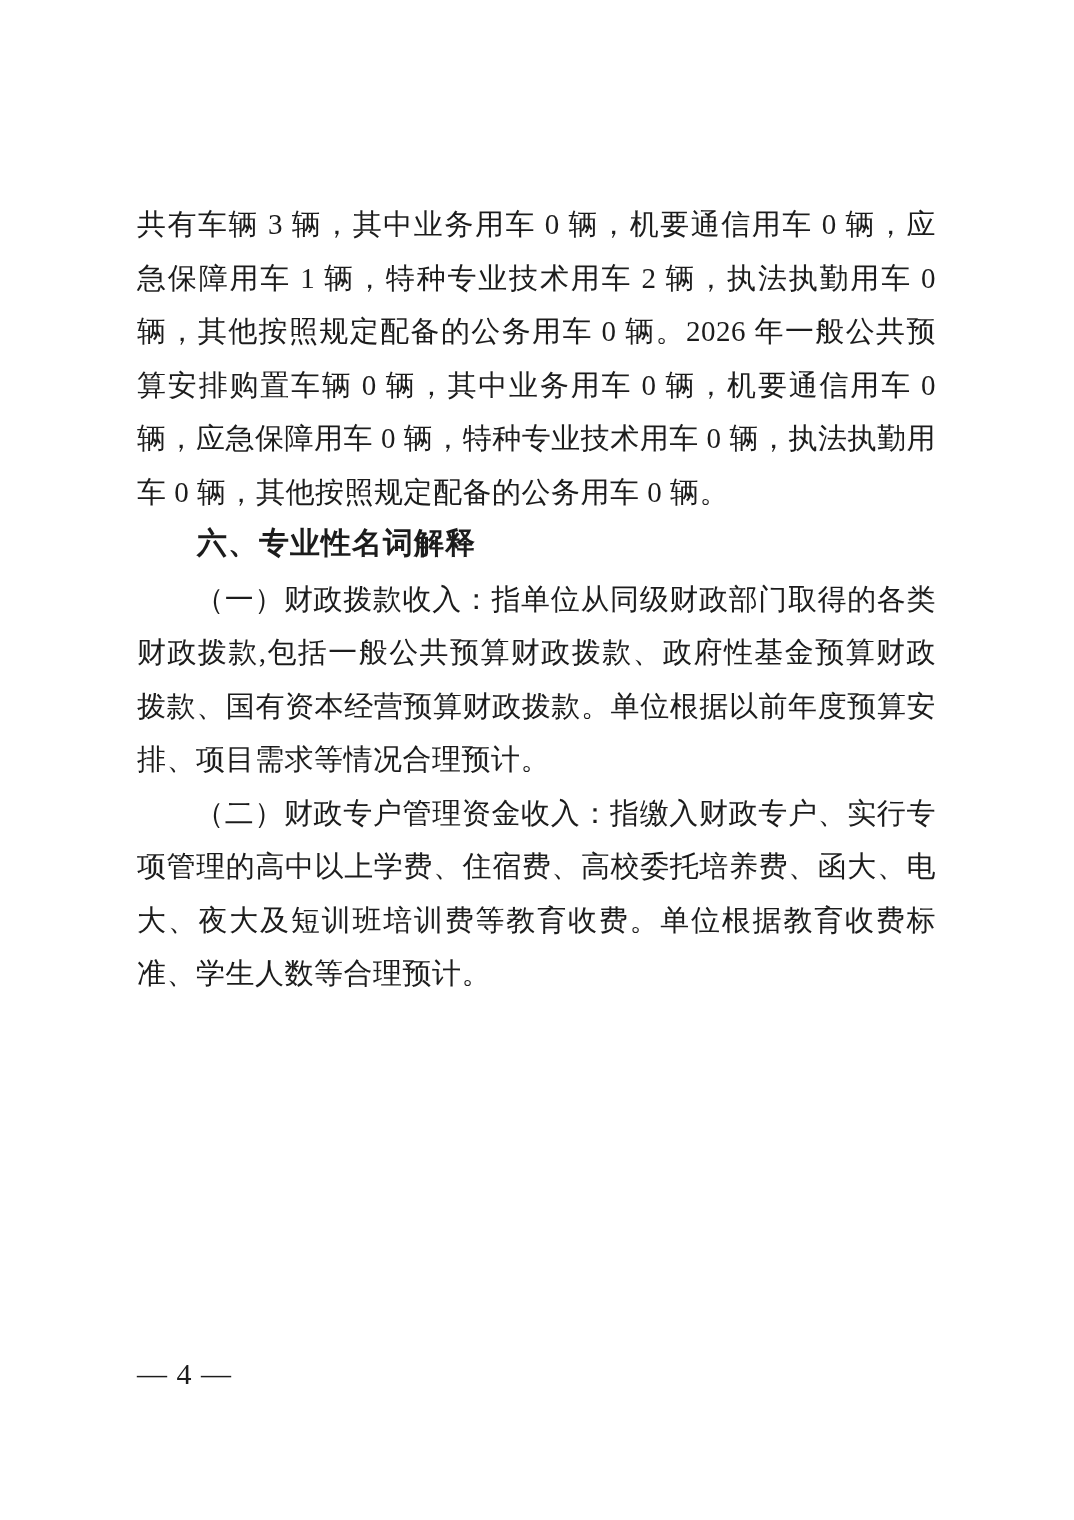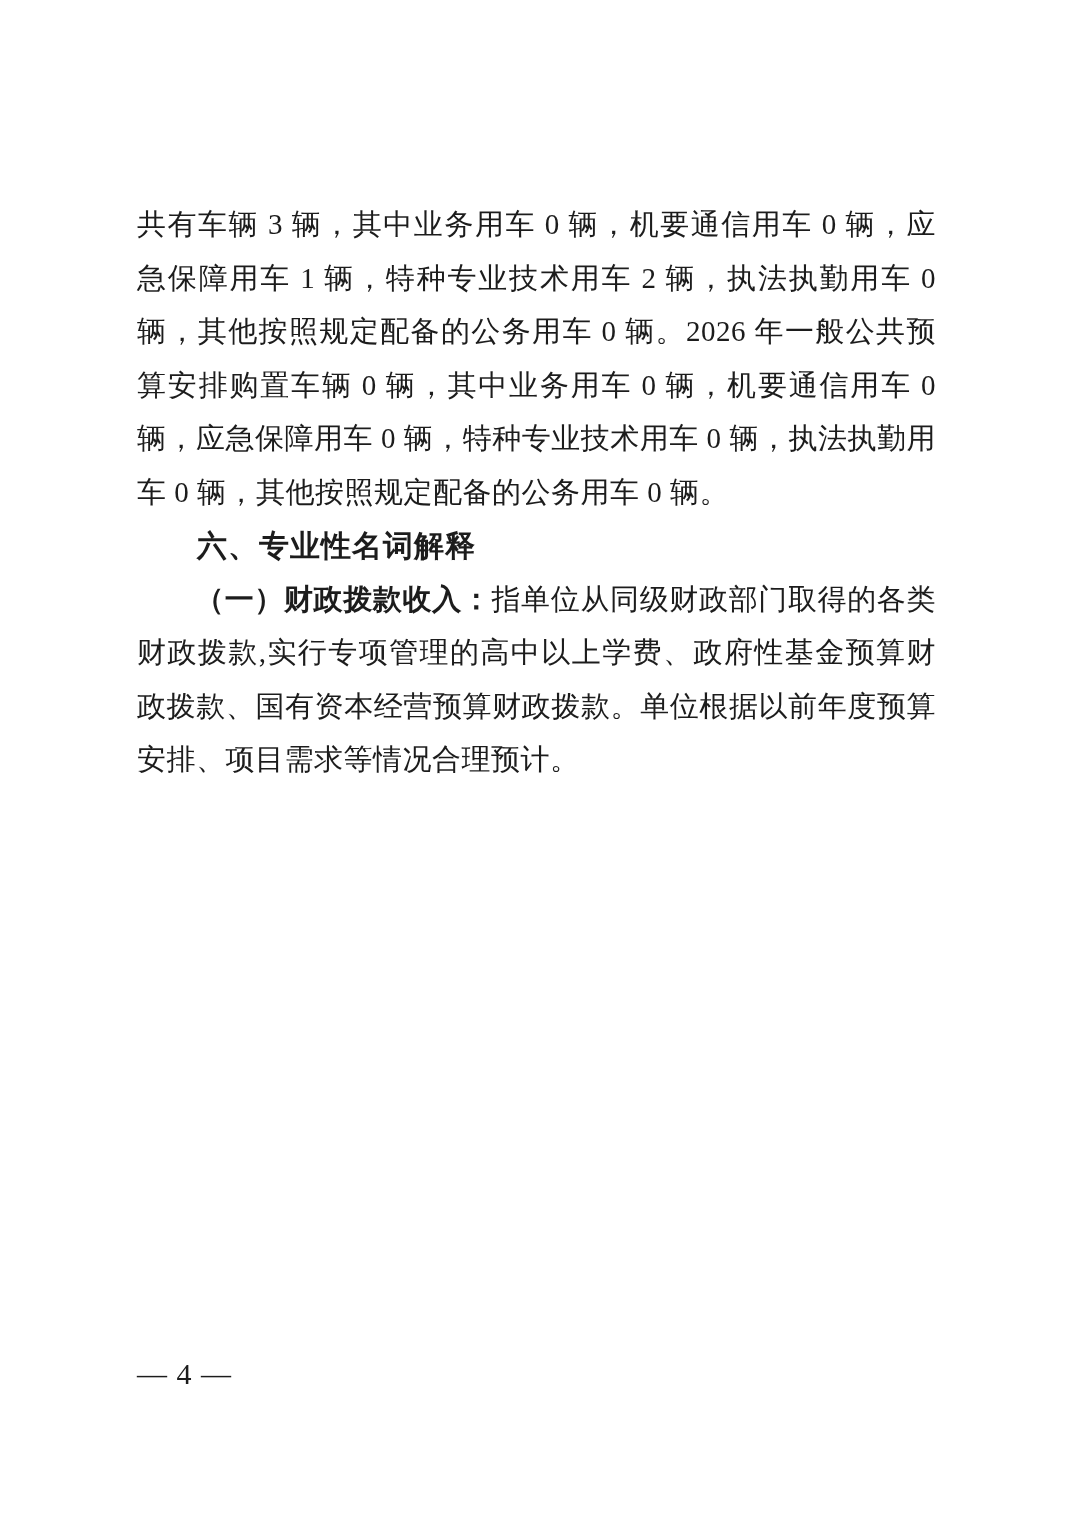--- a/index.html
+++ b/index.html
@@ -35,29 +35,29 @@
     line-height: 53.5px;
     text-align: justify;
     text-justify: inter-ideograph;
     word-break: break-all;
     letter-spacing: 0.5px;
   }
   .para.indent {
     text-indent: 2em;
   }
   .para .lead {
-    font-weight: bold;
+    font-weight: normal;
   }
   .heading {
     margin: 0;
     font-size: 30px;
     line-height: 53.5px;
     font-weight: bold;
     text-indent: 2em;
-    font-family: Liberation Sans, sans-serif;
+    font-family: Liberation Mono, monospace;
     letter-spacing: 1px;
   }
   .footer {
     position: absolute;
     left: 137px;
     top: 1356px;
     font-size: 30px;
     line-height: 36px;
     letter-spacing: 1px;
     color: #1c1c1c;
@@ -66,21 +66,22 @@
 </head>
 <body>
 
 <div class="page">
   <div class="content">
 
     <p class="para"><span>共有车辆 3 辆，其中业务用车 0 辆，机要通信用车 0 辆，应急保障用车 1 辆，特种专业技术用车 2 辆，执法执勤用车 0 辆，其他按照规定配备的公务用车 0 辆。2026 年一般公共预算安排购置车辆 0 辆，其中业务用车 0 辆，机要通信用车 0 辆，应急保障用车 0 辆，特种专业技术用车 0 辆，执法执勤用车 0 辆，其他按照规定配备的公务用车 0 辆。</span></p>
 
     <h2 class="heading">六、专业性名词解释</h2>
 
-    <p class="para indent"><span class="lead">（一）财政拨款收入：</span><span>指单位从同级财政部门取得的各类财政拨款,实行专项管理的高中以上学费、政府性基金预算财政拨款、国有资本经营预算财政拨款。单位根据以前年度预算安排、项目需求等情况合理预计。</span></p>
+    <p class="para indent"><span class="lead">（一）财政拨款收入：</span><span>指单位从同级财政部门取得的各类财政拨款,包括一般公共预算财政拨款、政府性基金预算财政拨款、国有资本经营预算财政拨款。单位根据以前年度预算安排、项目需求等情况合理预计。</span></p>
 
+    <p class="para indent"><span class="lead">（二）财政专户管理资金收入：</span><span>指缴入财政专户、实行专项管理的高中以上学费、住宿费、高校委托培养费、函大、电大、夜大及短训班培训费等教育收费。单位根据教育收费标准、学生人数等合理预计。</span></p>
 
 
 
   </div>
 
   <div class="footer">— 4 —</div>
 </div>
 
 </body></html>

